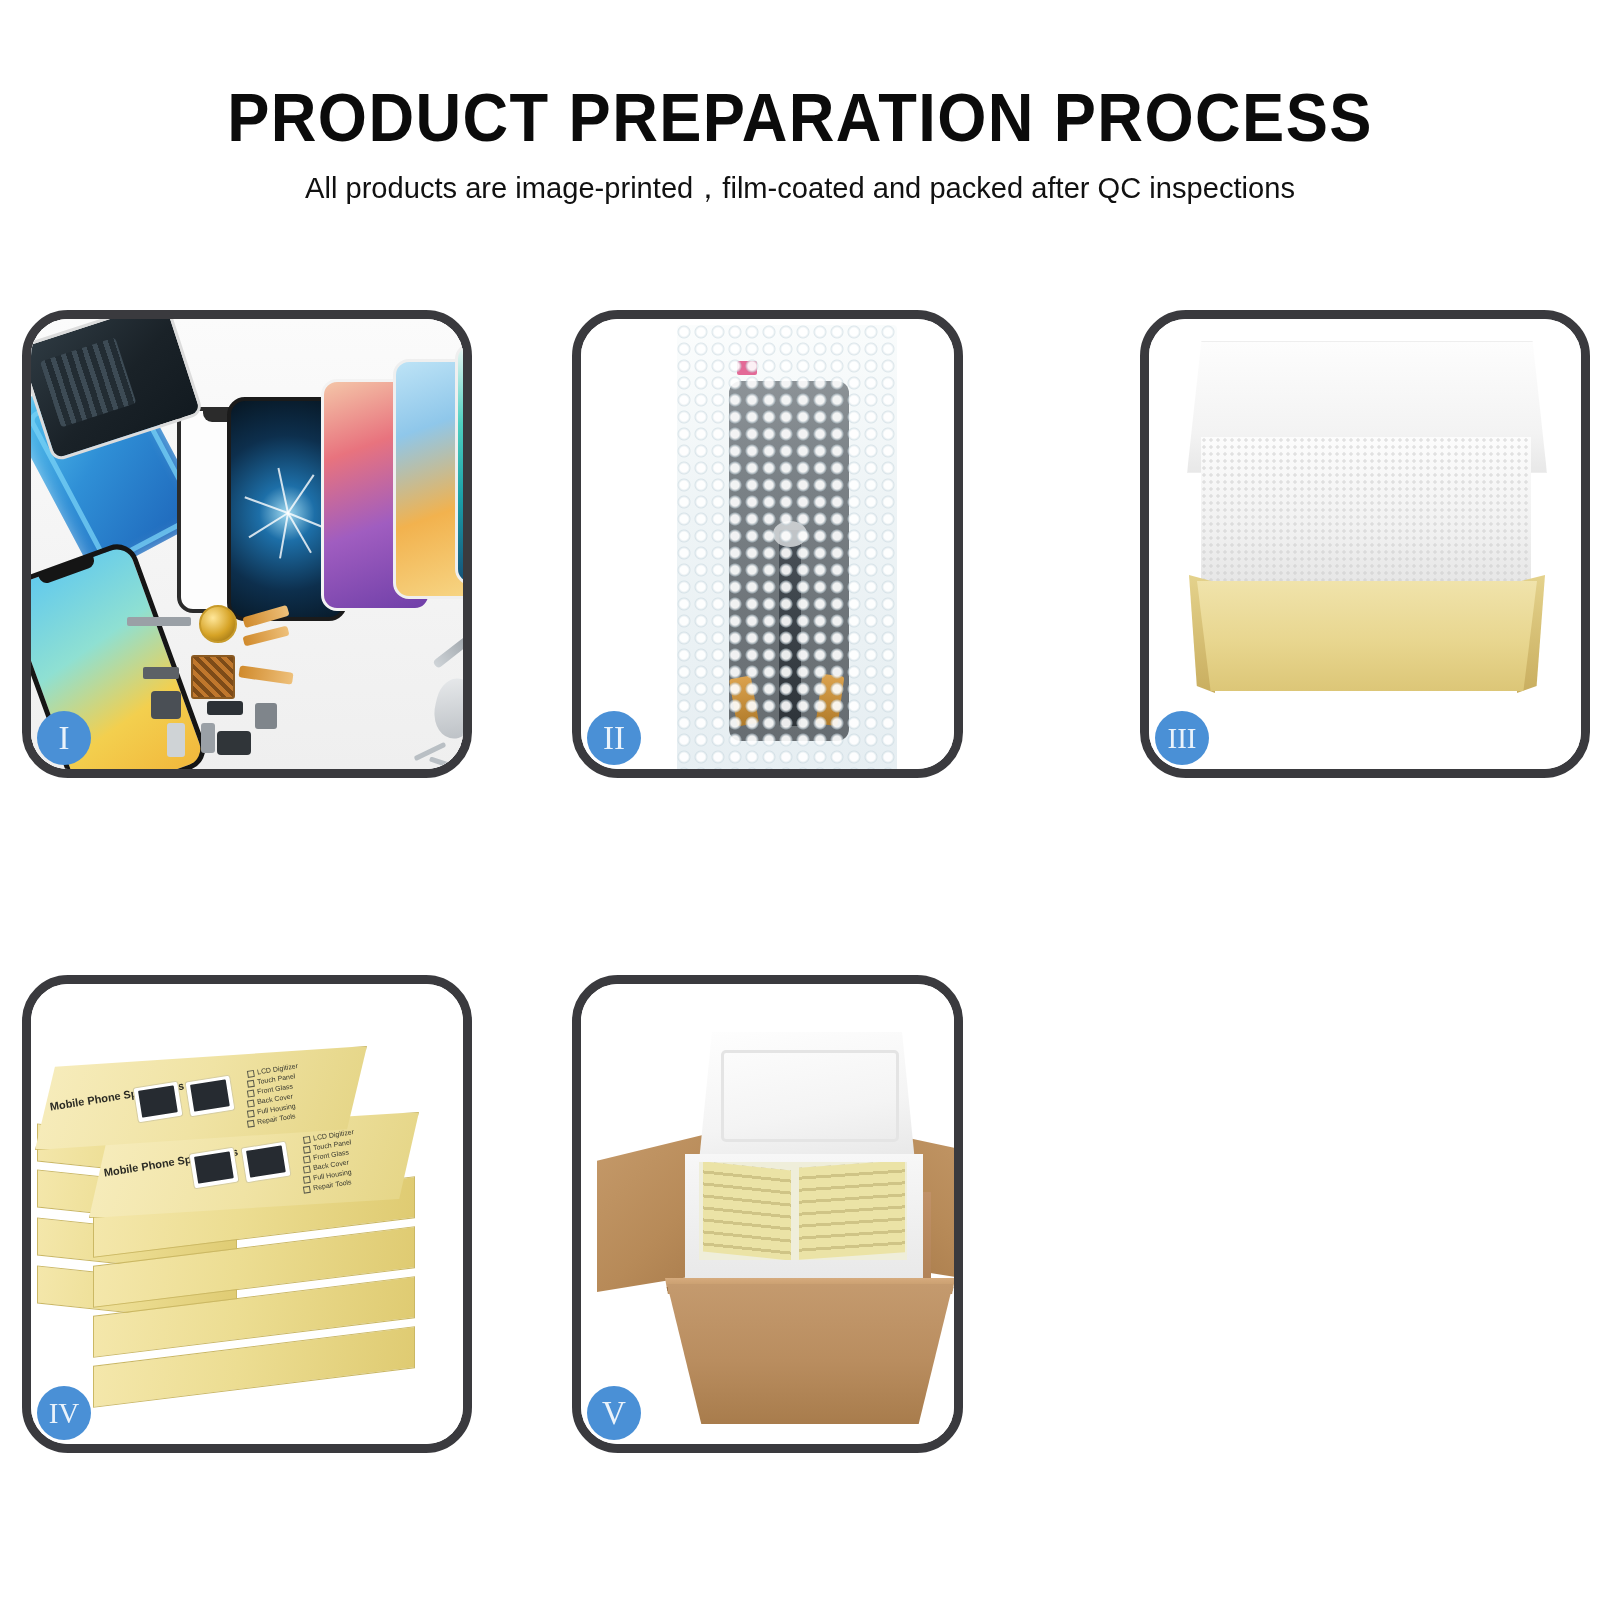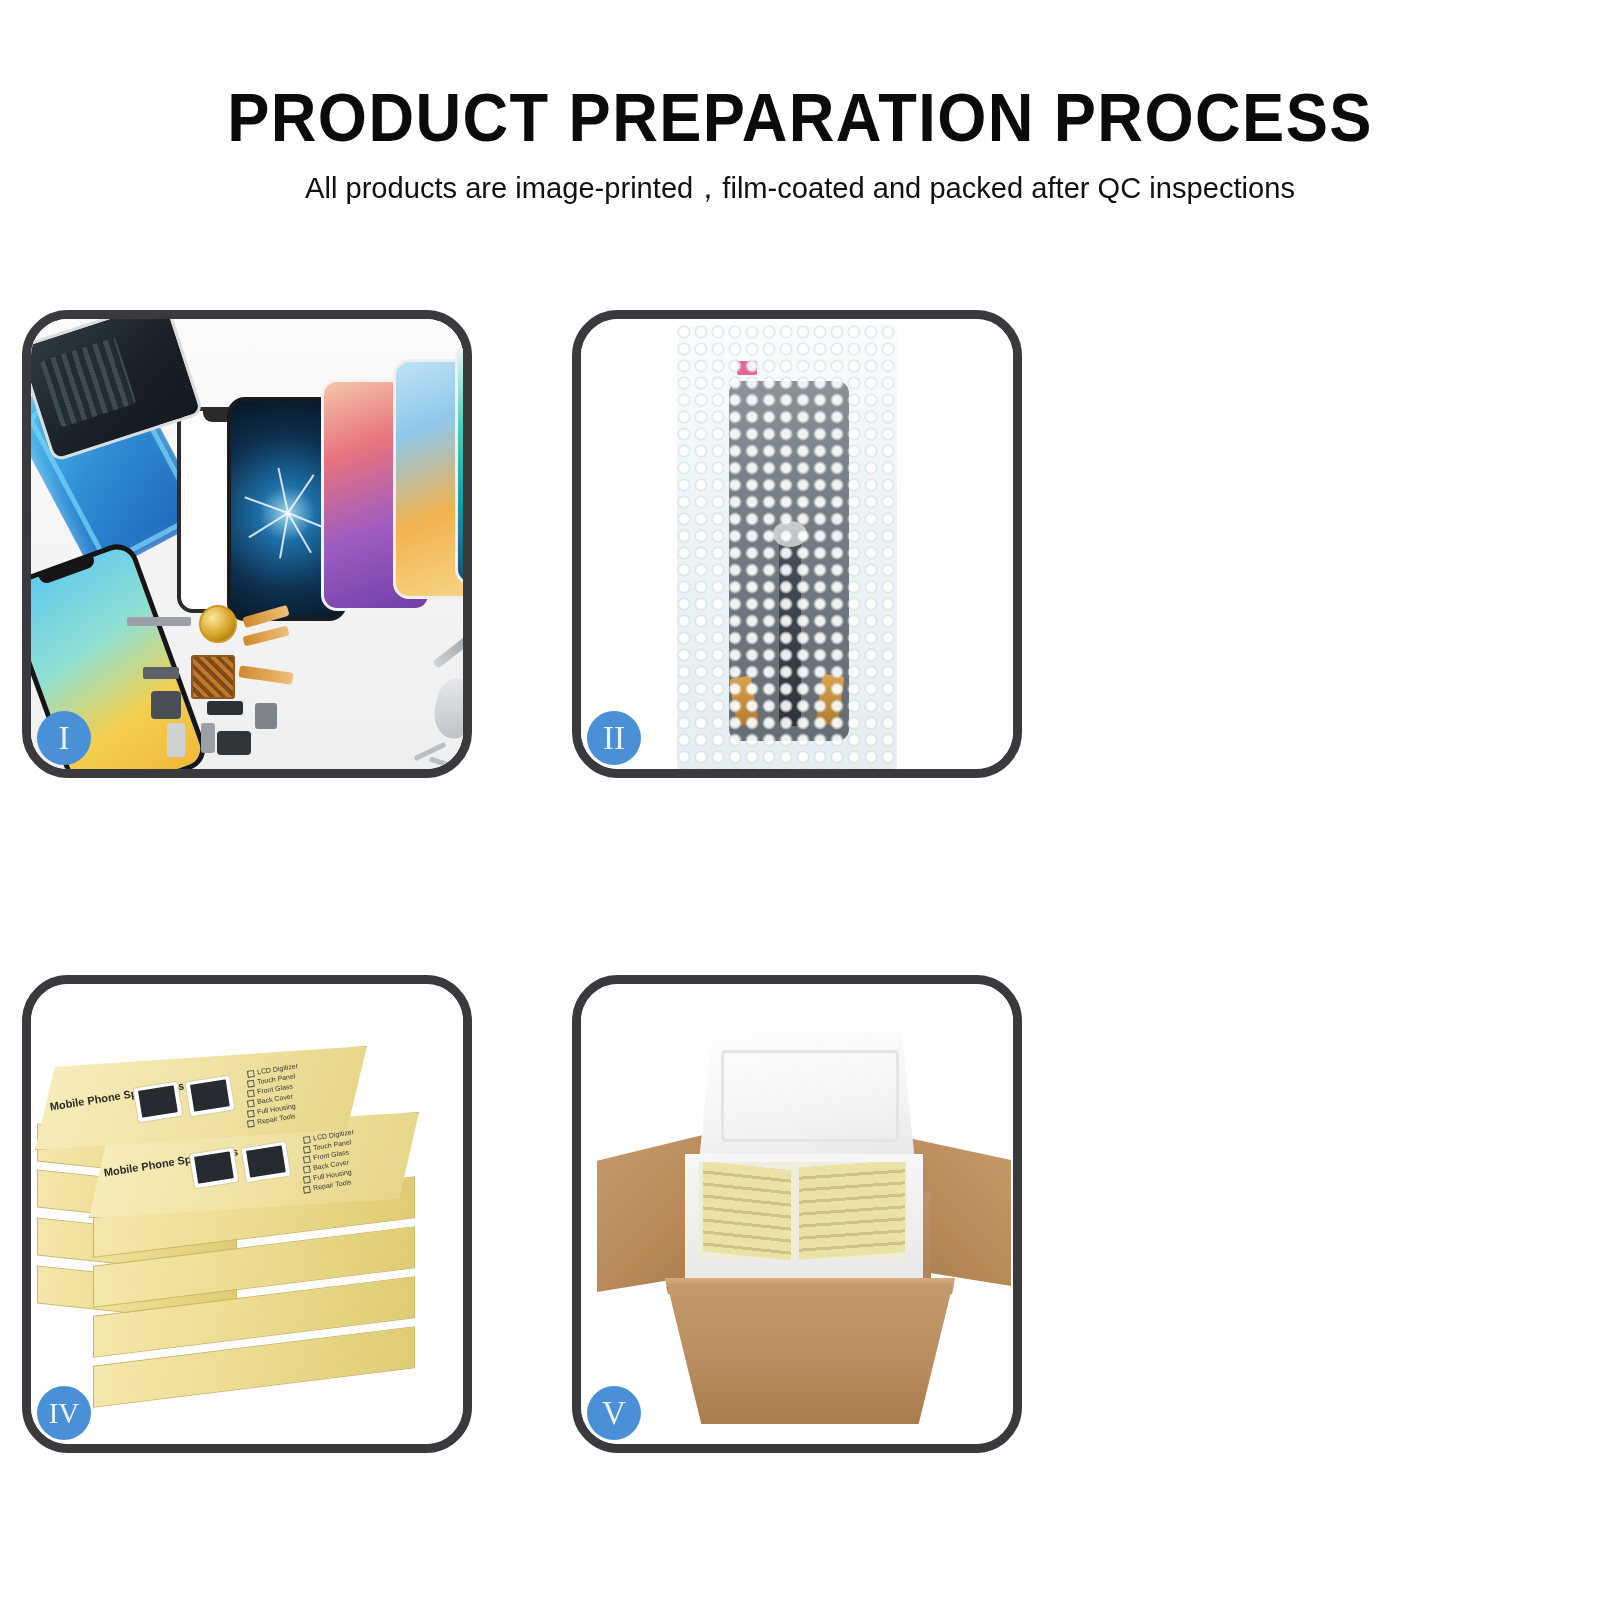--- a/index.html
+++ b/index.html
@@ -46,21 +46,21 @@
   }
   .panel .clip{
     position:absolute;inset:0;
     border-radius:37px;
     overflow:hidden;
     background:#fff;
   }
   .r1{top:310px;height:468px;}
   .r2{top:975px;height:478px;}
   .c1{left:22px;width:450px;}
-  .c2{left:572px;width:450px;}
+  .c2{left:572px;width:391px;}
   .c3{left:1140px;width:450px;}
 
   
   .badge{
     position:absolute;
     width:54px;height:54px;
     border-radius:50%;
     background:#4a90d6;
     color:#eaf3fb;
     font-family:"Liberation Serif", serif;
@@ -408,20 +408,33 @@
           <div class="pinktag"></div>
           <div class="goldtab" style="left:56px;top:352px;width:22px;height:48px;transform:rotate(-10deg)"></div>
           <div class="goldtab" style="left:142px;top:350px;width:22px;height:50px;transform:rotate(8deg)"></div>
           <div class="bubbles"></div>
         </div>
       </div>
     </div>
     <div class="badge">II</div>
   </div>
 
+  <div class="panel r1 c3">
+    <div class="clip">
+      <div class="scene">
+        <div class="m3lid"></div>
+        <div class="m3foam"></div>
+        <div class="m3sideL"></div>
+        <div class="m3sideR"></div>
+        <div class="m3bubble"></div>
+        <div class="m3front"></div>
+      </div>
+    </div>
+    <div class="badge wide">III</div>
+  </div>
 
   <div class="panel r2 c1">
     <div class="clip">
       <div class="stack">
 
         <div class="gbox" style="left:6px;top:150px;width:198px;height:36px;transform:skewY(6deg)"></div>
         <div class="gbox" style="left:6px;top:196px;width:198px;height:36px;transform:skewY(6deg)"></div>
         <div class="gbox" style="left:6px;top:244px;width:198px;height:36px;transform:skewY(6deg)"></div>
         <div class="gbox" style="left:6px;top:292px;width:198px;height:36px;transform:skewY(6deg)"></div>
 

